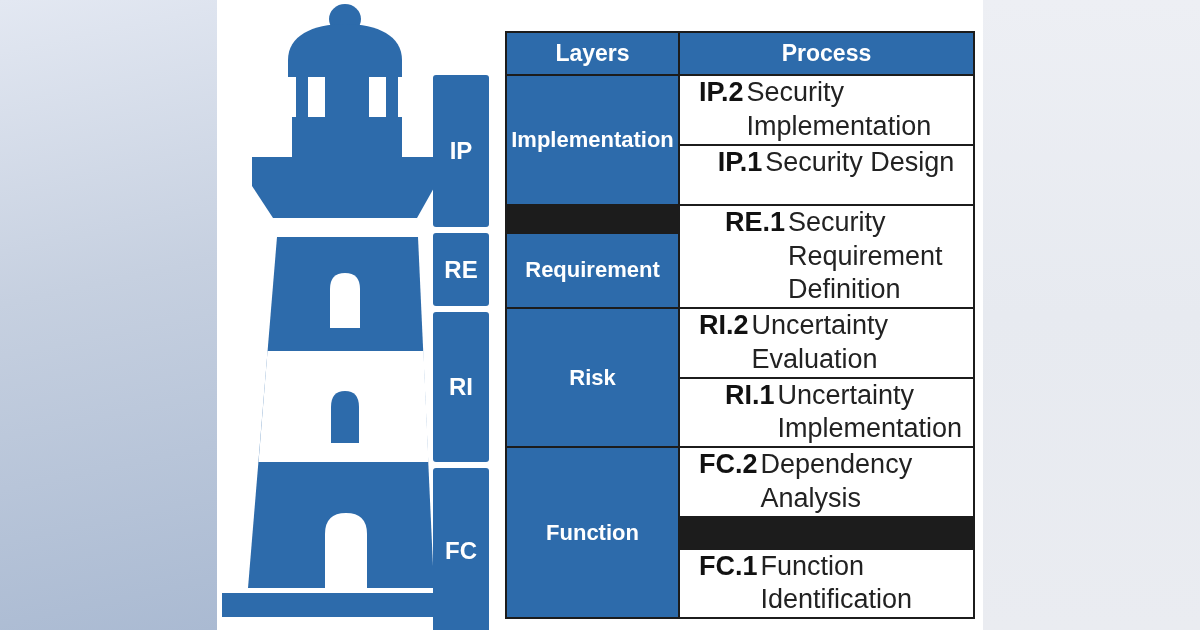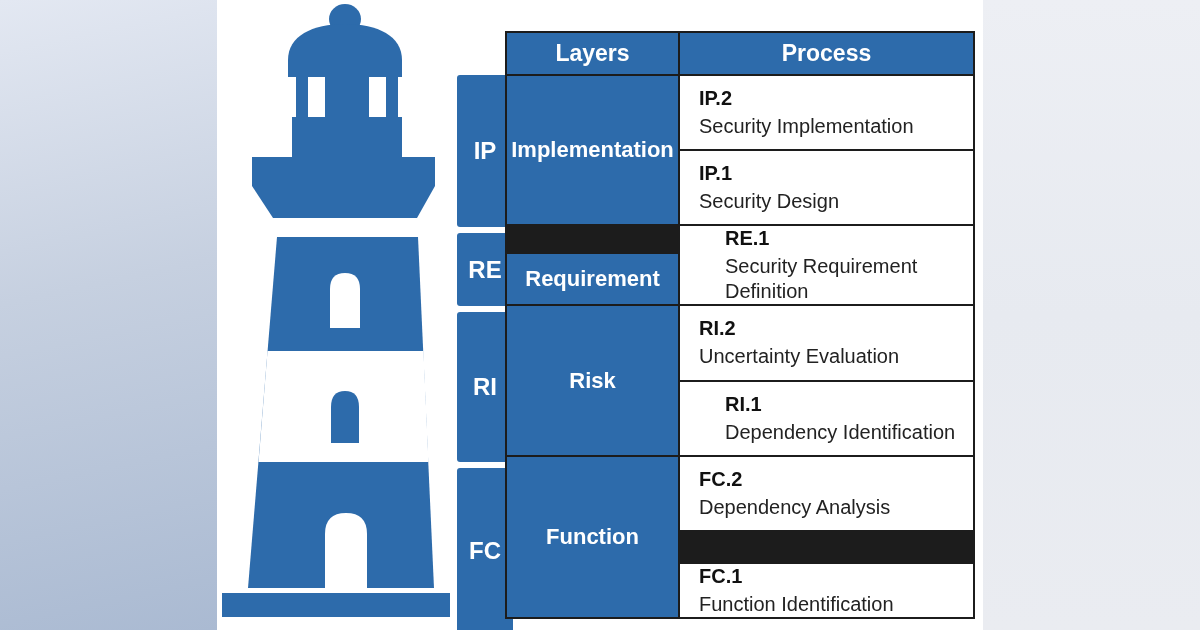--- a/index.html
+++ b/index.html
@@ -12,41 +12,41 @@
   .bg-left{left:0;background:linear-gradient(168deg,#e3e8f2 0%,#c6d0e0 45%,#aabad2 100%);}
   .bg-right{left:983px;background:linear-gradient(180deg,#edeff4 0%,#e7eaf0 50%,#eaecf1 100%);}
 
   .lighthouse-svg{position:absolute;left:0;top:0;pointer-events:none;}
 
   
   .side-label{
     position:absolute;left:433px;width:56px;
     background:#2D6BAB;border-radius:3px;
     display:flex;align-items:center;justify-content:center;
-    color:#fff;font-weight:bold;font-size:24px;margin-left:24px;
+    color:#fff;font-weight:bold;font-size:24px;
   }
   .sl-ip{top:75px;height:152px;}
   .sl-re{top:233px;height:73px;}
   .sl-ri{top:312px;height:150px;}
   .sl-fc{top:468px;height:165px;}
 
   
   .layer-table{
     position:absolute;left:505px;top:31px;width:470px;height:588px;
     box-sizing:border-box;border:2px solid #1c1c1c;background:#1c1c1c;
     display:grid;grid-template-columns:171px 1fr;
     grid-template-rows:41px repeat(7,1fr);gap:2px;
   }
   .cell{display:flex;align-items:center;justify-content:center;}
   .cell-header{background:#2D6BAB;color:#fff;font-weight:bold;font-size:23px;}
   .cell-layer{background:#2D6BAB;color:#fff;font-weight:600;font-size:22px;text-align:center;padding:0 2px;}
   .cell-process{
     background:#ffffff;color:#1a1a1a;
-    display:flex;flex-direction:column;align-items:flex-start;justify-content:center;
-    padding-left:19px;gap:3px;font-size:20px;line-height:1.25;
+    display:flex;flex-direction:row;align-items:flex-start;justify-content:center;
+    padding-left:19px;gap:3px;font-size:27px;line-height:1.25;
   }
   .proc-id{font-weight:bold;color:#111;}
   .proc-name{color:#222;}
 
   .h-layers{grid-column:1;grid-row:1;}
   .h-process{grid-column:2;grid-row:1;}
   .layer-ip{grid-column:1;grid-row:2 / span 2;}
   .p-ip2{grid-column:2;grid-row:2;}
   .p-ip1{grid-column:2;grid-row:3;}
   .layer-re{grid-column:1;grid-row:4;margin-top:28px;}
@@ -120,21 +120,21 @@
       <span class="proc-name">Security Requirement Definition</span>
     </div>
 
     <div class="cell cell-layer layer-ri">Risk</div>
     <div class="cell-process p-ri2">
       <span class="proc-id">RI.2</span>
       <span class="proc-name">Uncertainty Evaluation</span>
     </div>
     <div class="cell-process p-ri1">
       <span class="proc-id">RI.1</span>
-      <span class="proc-name">Dependency Identification</span>
+      <span class="proc-name">Uncertainty Implementation</span>
     </div>
 
     <div class="cell cell-layer layer-fc">Function</div>
     <div class="cell-process p-fc2">
       <span class="proc-id">FC.2</span>
       <span class="proc-name">Dependency Analysis</span>
     </div>
     <div class="cell-process p-fc1">
       <span class="proc-id">FC.1</span>
       <span class="proc-name">Function Identification</span>

